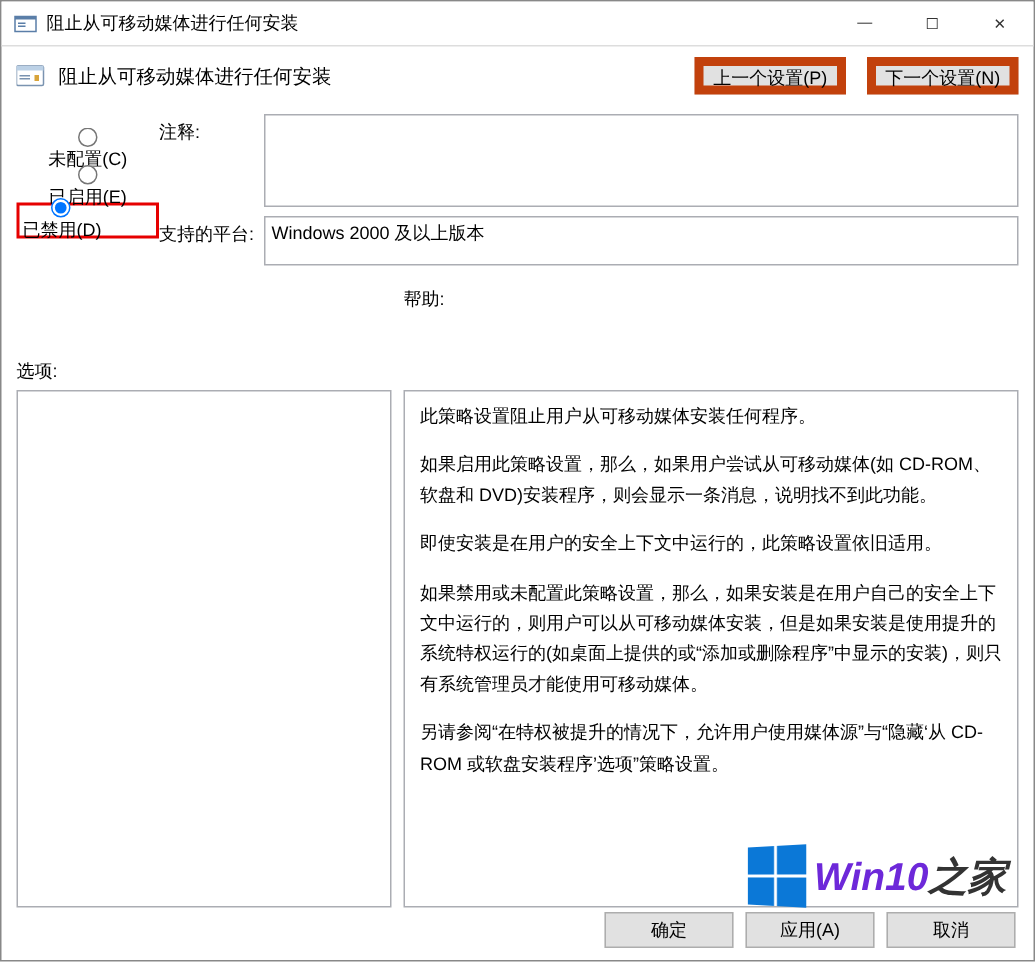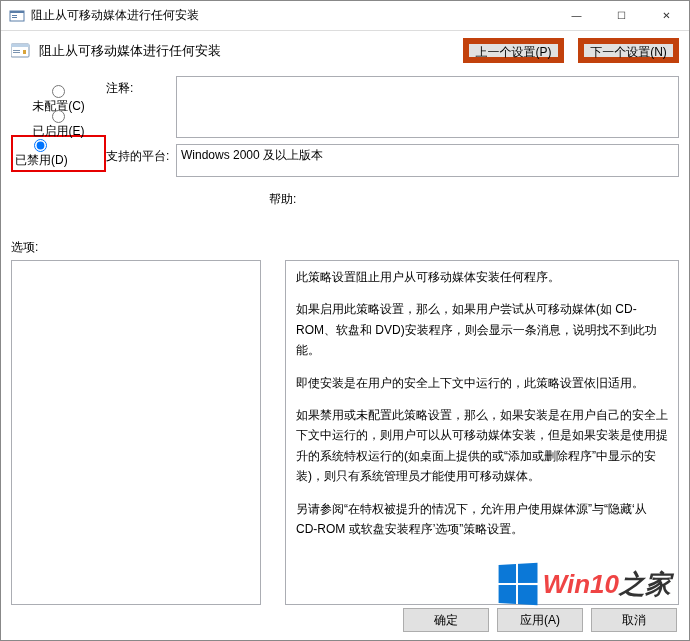--- a/index.html
+++ b/index.html
@@ -70,21 +70,21 @@
       display: flex; align-items: center;
       height: 25px;
       font-size: 12px;
       flex-direction: column;
     }
     .radio-row input[type=radio] { margin-right: 5px; margin-left: 4px; }
     .highlight-box {
       border: 2px solid #e60000;
       padding: 1px 2px;
       display: flex; align-items: center;
-      height: 37px;
+      height: 24px;
     }
     .fields-col { flex: 1; }
     .field-row { display: flex; align-items: flex-start; margin-top: 6px; }
     .field-label { width: 70px; padding-top: 4px; font-size: 12px; text-align: left; }
     .textarea-box {
       flex: 1;
       border: 1px solid #abadb3;
       background: #fff;
       font-family: inherit;
       font-size: 12px;
@@ -99,21 +99,21 @@
     .section-labels {
       display: flex;
       padding: 6px 10px 4px 10px;
     }
     .section-labels .lbl-options { width: 258px; margin-top: 48px; }
     .section-labels .lbl-help { flex: 1; }
 
     .panels {
       display: flex;
       padding: 0 10px;
-      gap: 24px;
+      gap: 8px;
       height: 345px;
     }
     .panel {
       border: 1px solid #abadb3;
       background: #fff;
       overflow: auto;
     }
     .panel-options { width: 250px; }
     .panel-help {
       flex: 1;
@@ -149,21 +149,21 @@
       align-items: center;
       gap: 6px;
       pointer-events: none;
     }
     .watermark .wtext {
       font-family: "Segoe UI", Arial, sans-serif;
       font-size: 26px; font-weight: 600;
       font-style: italic;
       color: #333;
     }
-    .watermark .wtext .blue { color: #ef4444; }
+    .watermark .wtext .blue { color: #6d28d9; }
     .winlogo { width: 40px; height: 40px; display: grid; grid-template-columns: 1fr 1fr; grid-template-rows: 1fr 1fr; gap: 2px; transform: perspective(90px) rotateY(-14deg); }
     .winlogo span { background: #0b78d7; }
 
     
     ::-webkit-scrollbar { width: 16px; }
     ::-webkit-scrollbar-track { background: #f0f0f0; }
     ::-webkit-scrollbar-thumb { background: #c2c2c2; }
     ::-webkit-scrollbar-button { background: #f0f0f0; height: 16px; }
   </style>
 </head>

